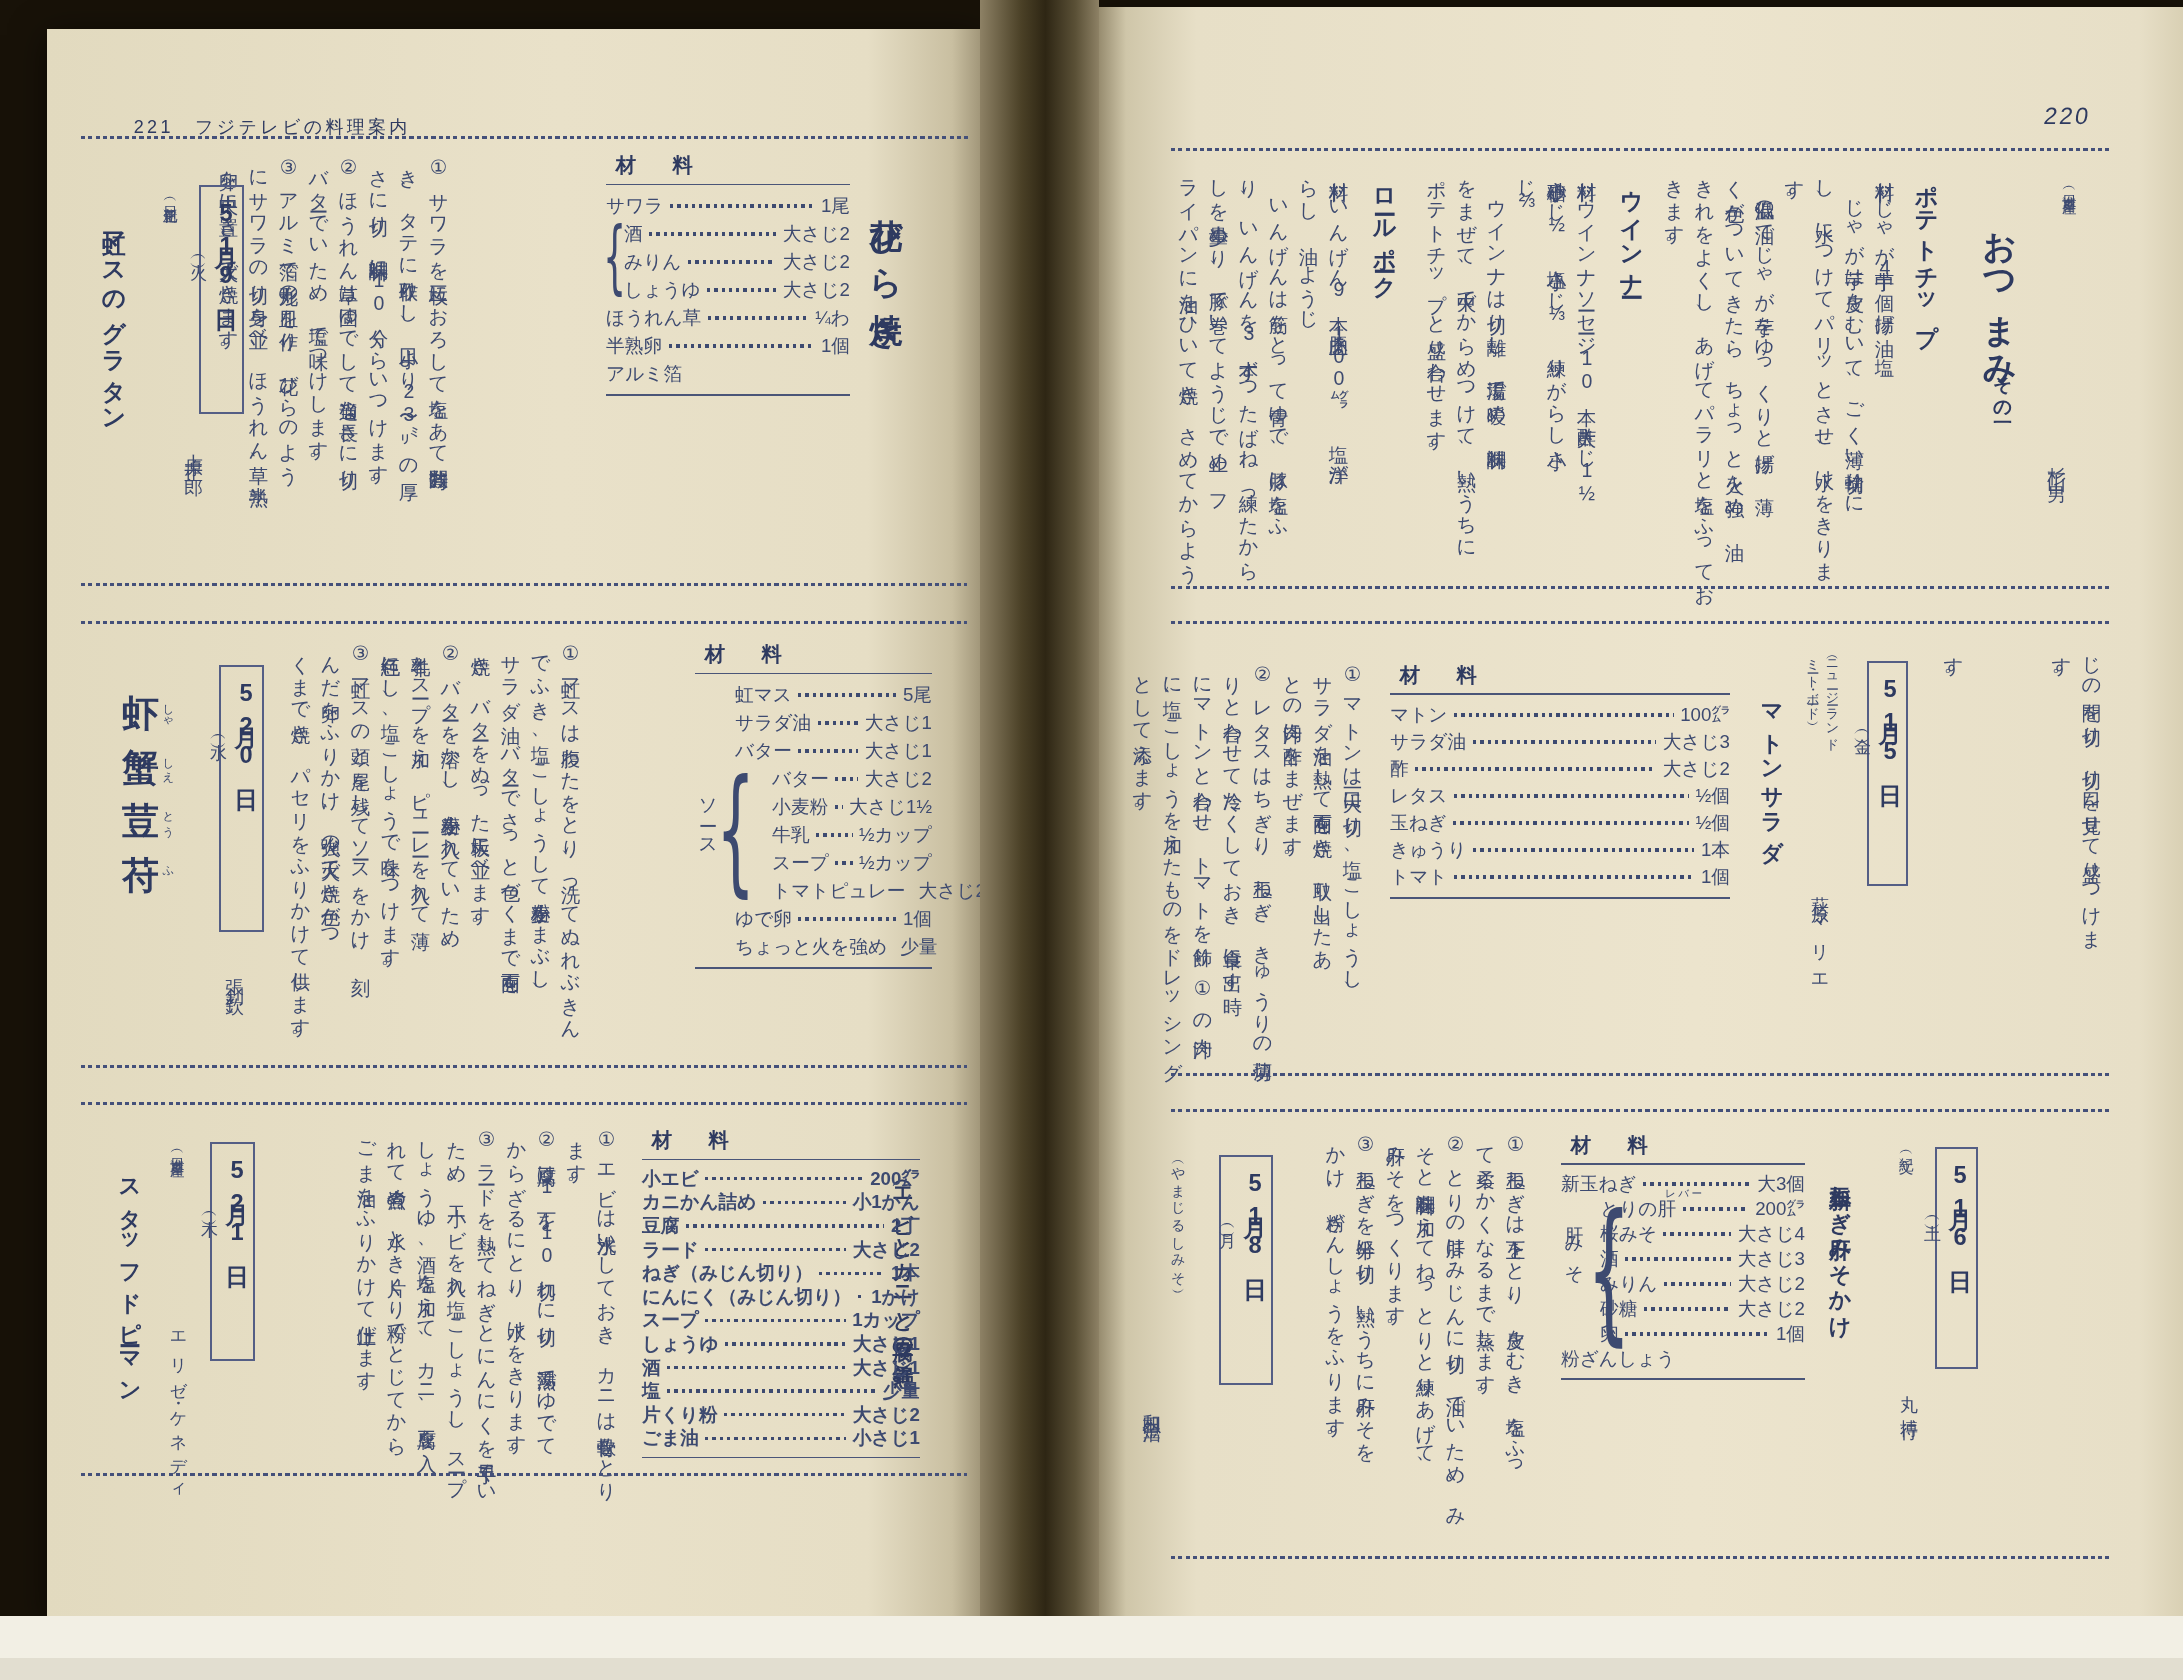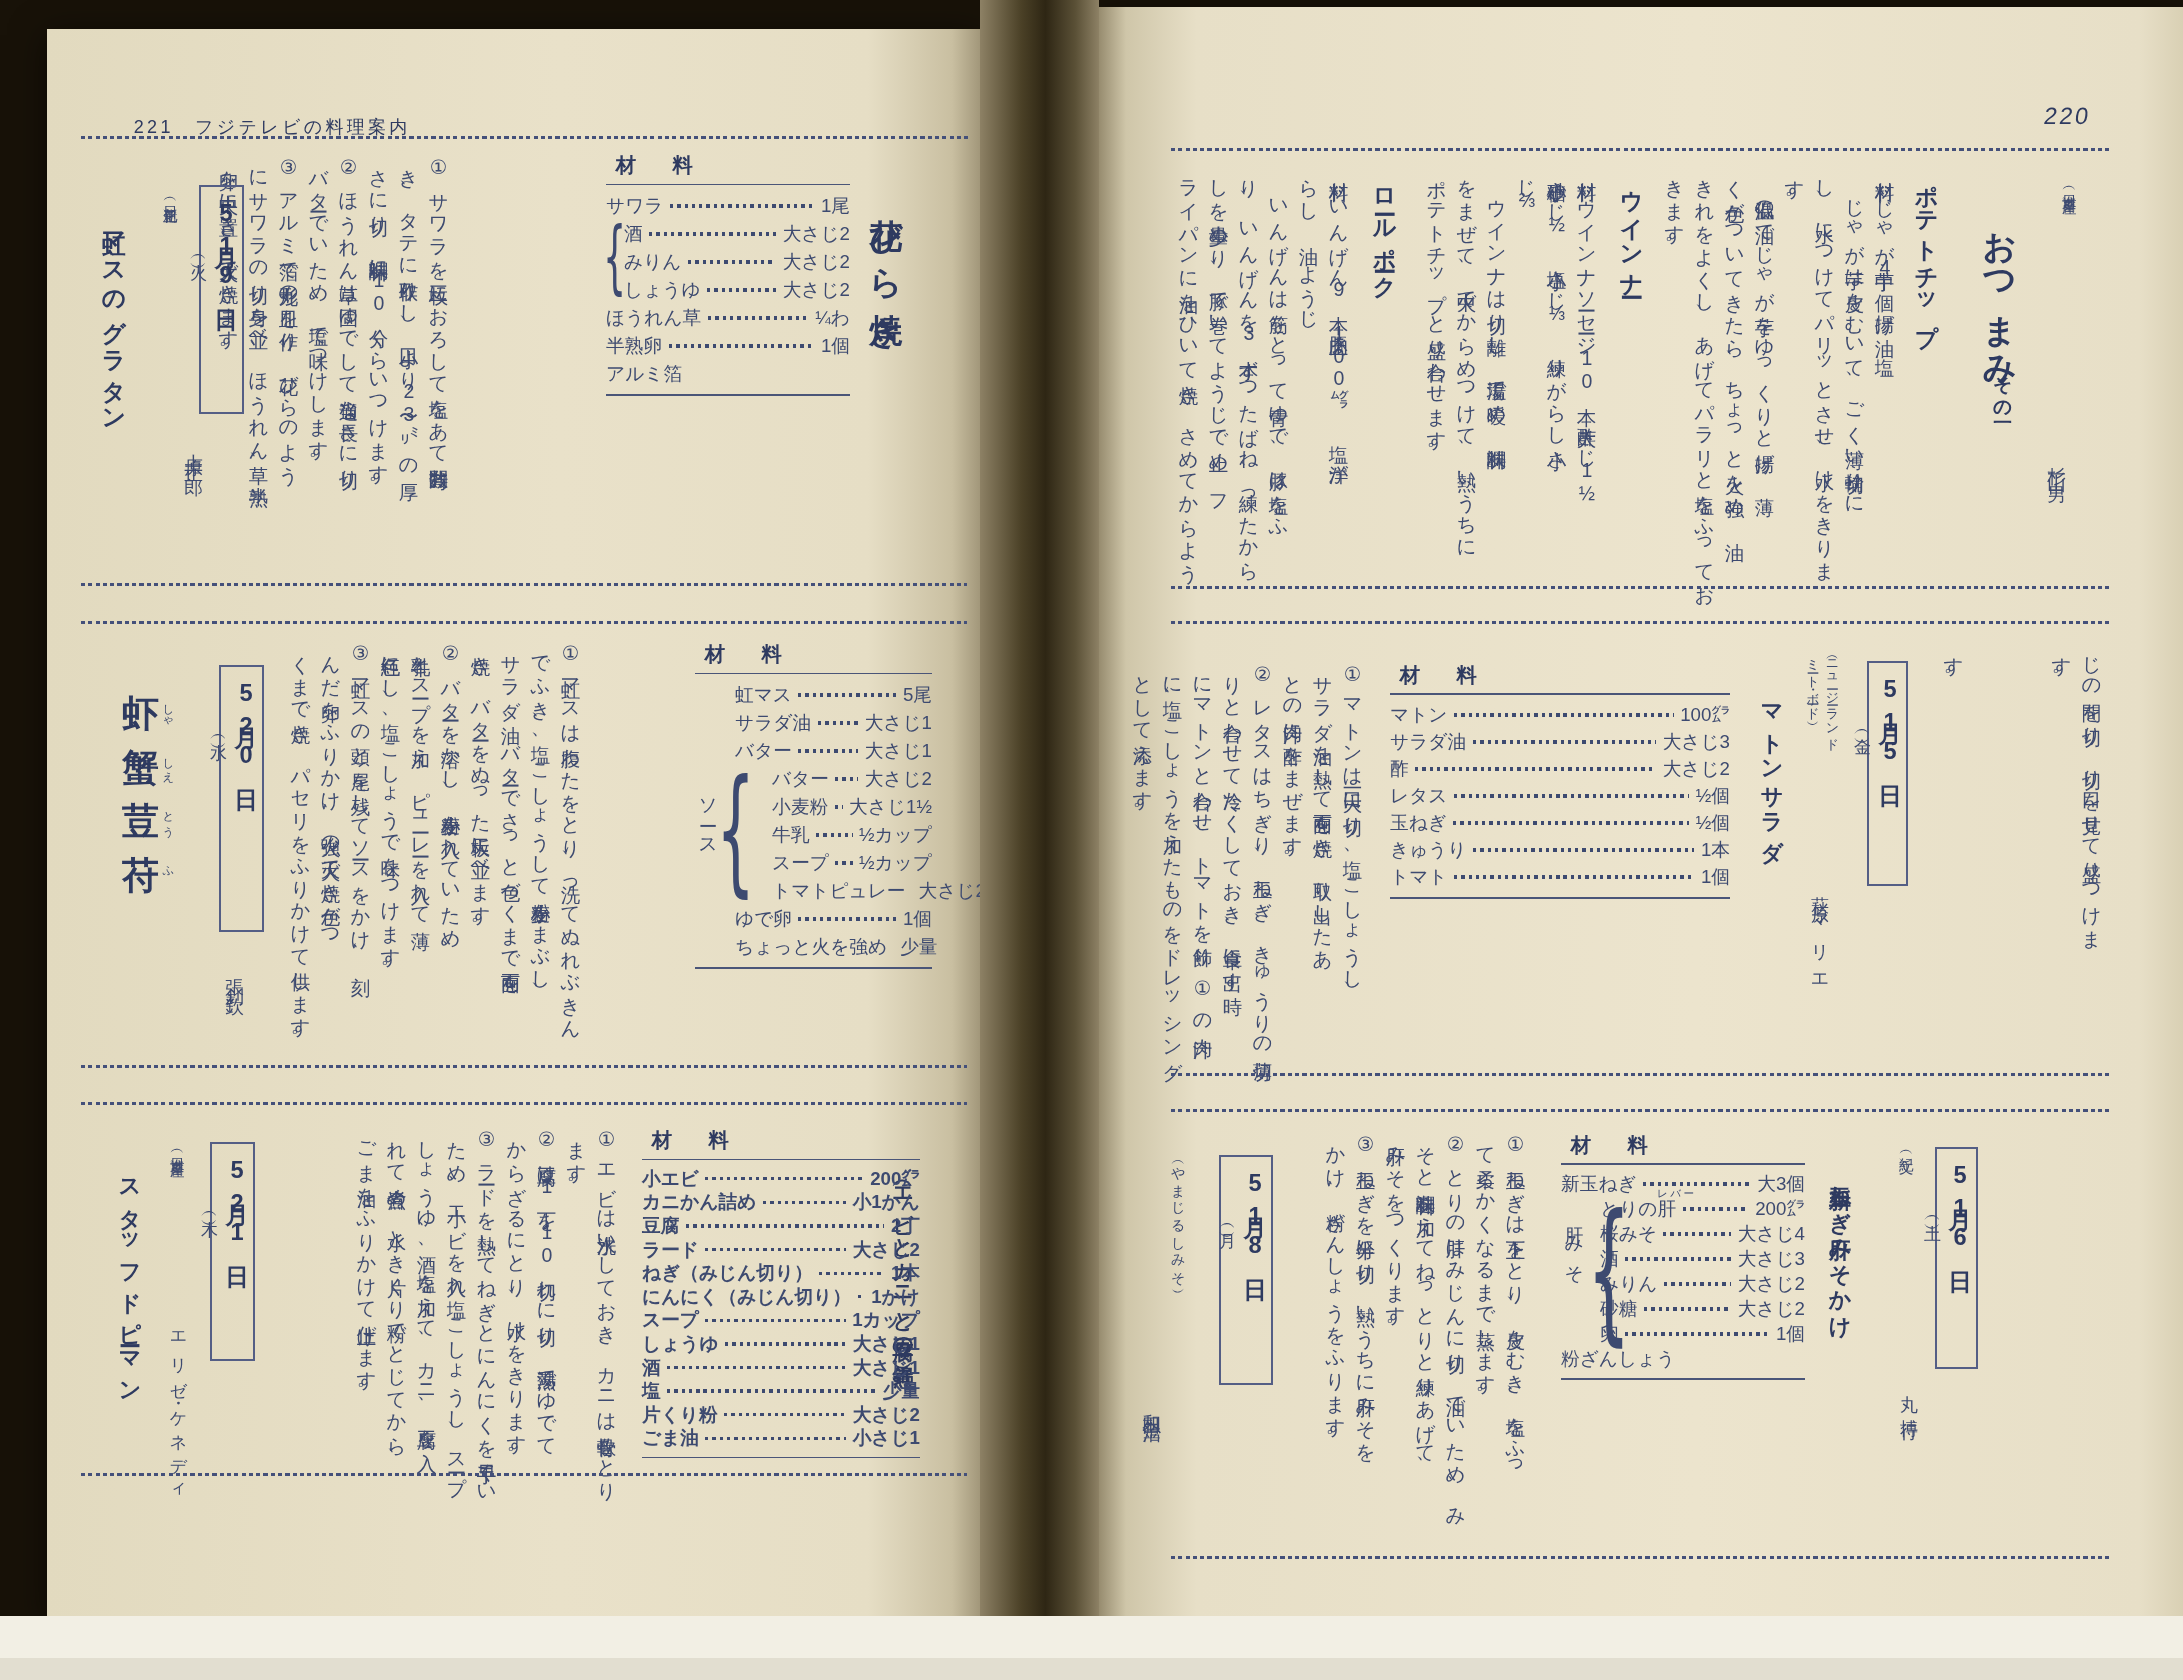--- a/index.html
+++ b/index.html
@@ -58,21 +58,21 @@
   .ctitle{position:absolute;}
   .ctitle .ch{position:relative;height:54px;}
   .ctitle .c{font-size:37px;font-weight:700;color:var(--inkd);}
   .ctitle .fr{position:absolute;right:-16.3px;top:6.5px;font-size:11.4px;font-style:normal;
               writing-mode:vertical-rl;text-orientation:upright;letter-spacing:0.8px;}
   
   #l1mat .ing{height:28px;}  #l2mat .ing{height:28px;margin-left:40px;}  #l3mat .ing{height:23.6px;font-weight:bold;}
   #r2mat .ing{height:27px;}  #r3mat .ing{height:25px;}
   #l1mat .ing.indent{padding-left:18px;} #l2mat .ing.indent{padding-left:37px;}
   #r3mat .ing.indent{padding-left:39px;}
-  #r3mat .ing .rb{left:96px;text-align:center;}
+  #r3mat .ing .rb{left:104px;text-align:center;}
   .folio{position:absolute;font-size:23.6px;letter-spacing:2.4px;color:var(--inkd);transform:skewX(-8deg);}
   .pheader{position:absolute;font-size:18px;font-weight:400;letter-spacing:3.3px;color:var(--inkd);white-space:pre;}
 </style>
 </head>
 <body>
 
 <div id="stage">
 
   <div class="page" id="page-left">
     <div class="pheader" style="left:37px;top:65px;">

